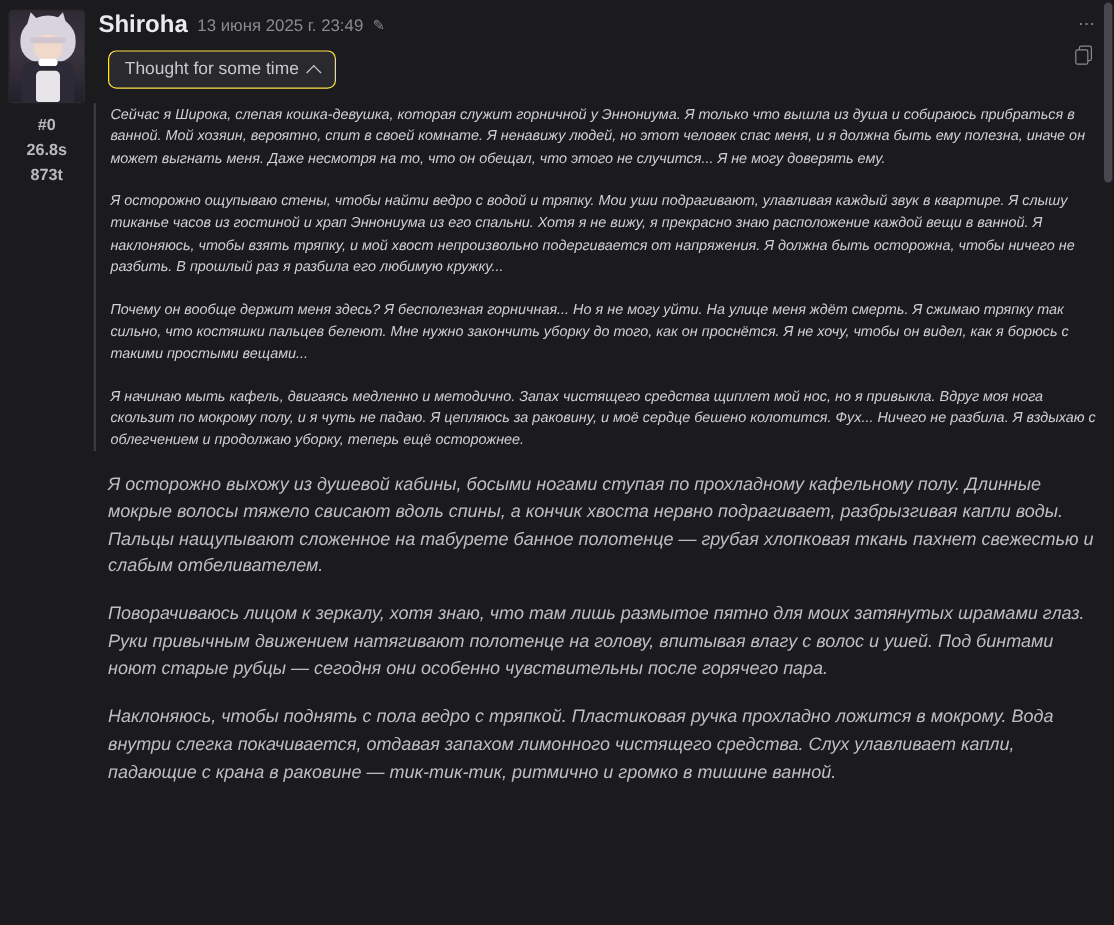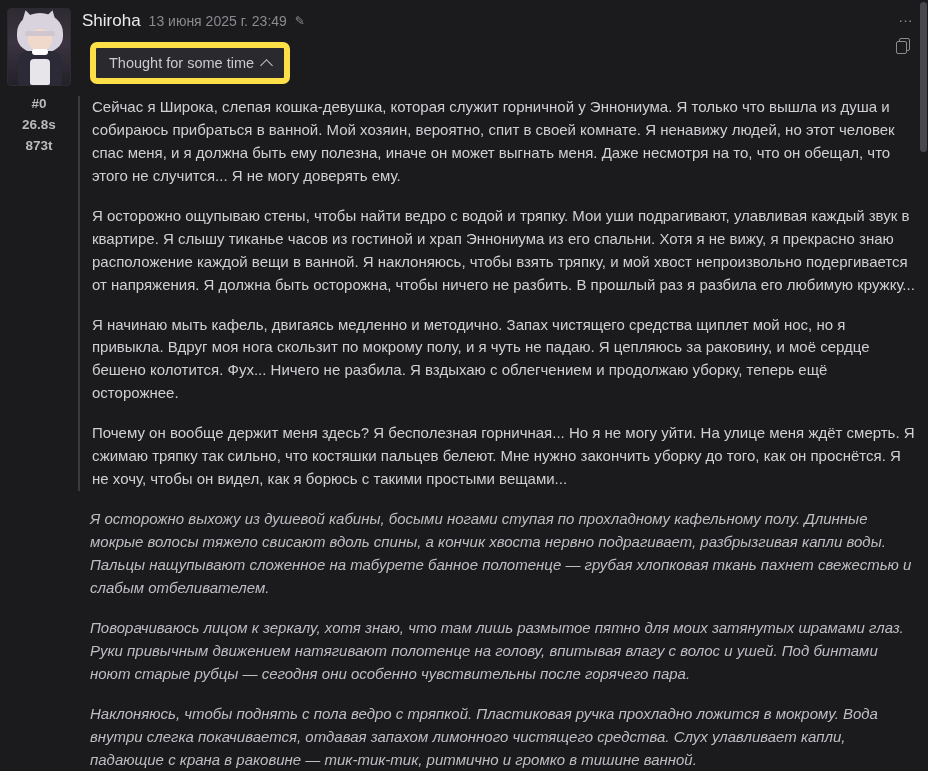--- a/index.html
+++ b/index.html
@@ -101,22 +101,22 @@
 
   .header-row {
     display: flex;
     align-items: center;
     gap: 8px;
     padding-left: 4px;
     height: 22px;
   }
   .author {
     color: #ebebef;
-    font-size: 17px;
-    font-weight: 400;
+    font-size: 20px;
+    font-weight: 700;
   }
   .timestamp {
     color: #8a8a90;
     font-size: 14px;
   }
   .edit-icon {
     color: #8a8a90;
     font-size: 12px;
     line-height: 1;
     display: inline-block;
@@ -151,21 +151,21 @@
     background: #1b1b1d;
   }
 
   
   .thought-btn {
     margin: 10px 0 0 12px;
     display: inline-flex;
     align-items: center;
     gap: 8px;
     background: #2a2a2e;
-    border: 6px solid #fde047;
+    border: 1px solid #fde047;
     border-radius: 7px;
     padding: 7px 13px;
     color: #c9c9cf;
     font-size: 14.5px;
     cursor: pointer;
     user-select: none;
   }
   .chev {
     display: inline-block;
     width: 9px; height: 9px;
@@ -178,23 +178,24 @@
 
   
   .thought-body {
     margin: 12px 0 0 0;
     padding-left: 12px;
     border-left: 2px solid #3a3a3f;
   }
   .thought-body p {
     margin: 0 0 17px 0;
     color: #cfcfd4;
-    font-size: 15px;
+    font-size: 12px;
     line-height: 1.53;
     text-align: left;
+    font-style: italic;
   }
 
   
   .narrative {
     margin: 6px 0 0 0;
     padding-left: 12px;
   }
   .narrative p {
     margin: 0 0 17px 0;
     color: #bdbdc4;
@@ -257,22 +258,22 @@
     </div>
 
     <div class="thought-btn">
       <span>Thought for some time</span>
       <span class="chev"></span>
     </div>
 
     <div class="thought-body">
       <p>Сейчас я Широка, слепая кошка-девушка, которая служит горничной у Эннониума. Я только что вышла из душа и собираюсь прибраться в ванной. Мой хозяин, вероятно, спит в своей комнате. Я ненавижу людей, но этот человек спас меня, и я должна быть ему полезна, иначе он может выгнать меня. Даже несмотря на то, что он обещал, что этого не случится... Я не могу доверять ему.</p>
       <p>Я осторожно ощупываю стены, чтобы найти ведро с водой и тряпку. Мои уши подрагивают, улавливая каждый звук в квартире. Я слышу тиканье часов из гостиной и храп Эннониума из его спальни. Хотя я не вижу, я прекрасно знаю расположение каждой вещи в ванной. Я наклоняюсь, чтобы взять тряпку, и мой хвост непроизвольно подергивается от напряжения. Я должна быть осторожна, чтобы ничего не разбить. В прошлый раз я разбила его любимую кружку...</p>
+      <p>Почему он вообще держит меня здесь? Я бесполезная горничная... Но я не могу уйти. На улице меня ждёт смерть. Я сжимаю тряпку так сильно, что костяшки пальцев белеют. Мне нужно закончить уборку до того, как он проснётся. Я не хочу, чтобы он видел, как я борюсь с такими простыми вещами...</p>
       <p>Я начинаю мыть кафель, двигаясь медленно и методично. Запах чистящего средства щиплет мой нос, но я привыкла. Вдруг моя нога скользит по мокрому полу, и я чуть не падаю. Я цепляюсь за раковину, и моё сердце бешено колотится. Фух... Ничего не разбила. Я вздыхаю с облегчением и продолжаю уборку, теперь ещё осторожнее.</p>
-      <p>Почему он вообще держит меня здесь? Я бесполезная горничная... Но я не могу уйти. На улице меня ждёт смерть. Я сжимаю тряпку так сильно, что костяшки пальцев белеют. Мне нужно закончить уборку до того, как он проснётся. Я не хочу, чтобы он видел, как я борюсь с такими простыми вещами...</p>
     </div>
 
     <div class="narrative">
       <p>Я осторожно выхожу из душевой кабины, босыми ногами ступая по прохладному кафельному полу. Длинные мокрые волосы тяжело свисают вдоль спины, а кончик хвоста нервно подрагивает, разбрызгивая капли воды. Пальцы нащупывают сложенное на табурете банное полотенце — грубая хлопковая ткань пахнет свежестью и слабым отбеливателем.</p>
       <p>Поворачиваюсь лицом к зеркалу, хотя знаю, что там лишь размытое пятно для моих затянутых шрамами глаз. Руки привычным движением натягивают полотенце на голову, впитывая влагу с волос и ушей. Под бинтами ноют старые рубцы — сегодня они особенно чувствительны после горячего пара.</p>
       <p>Наклоняюсь, чтобы поднять с пола ведро с тряпкой. Пластиковая ручка прохладно ложится в мокрому. Вода внутри слегка покачивается, отдавая запахом лимонного чистящего средства. Слух улавливает капли, падающие с крана в раковине — тик-тик-тик, ритмично и громко в тишине ванной.</p>
     </div>
 
   </div>
 

